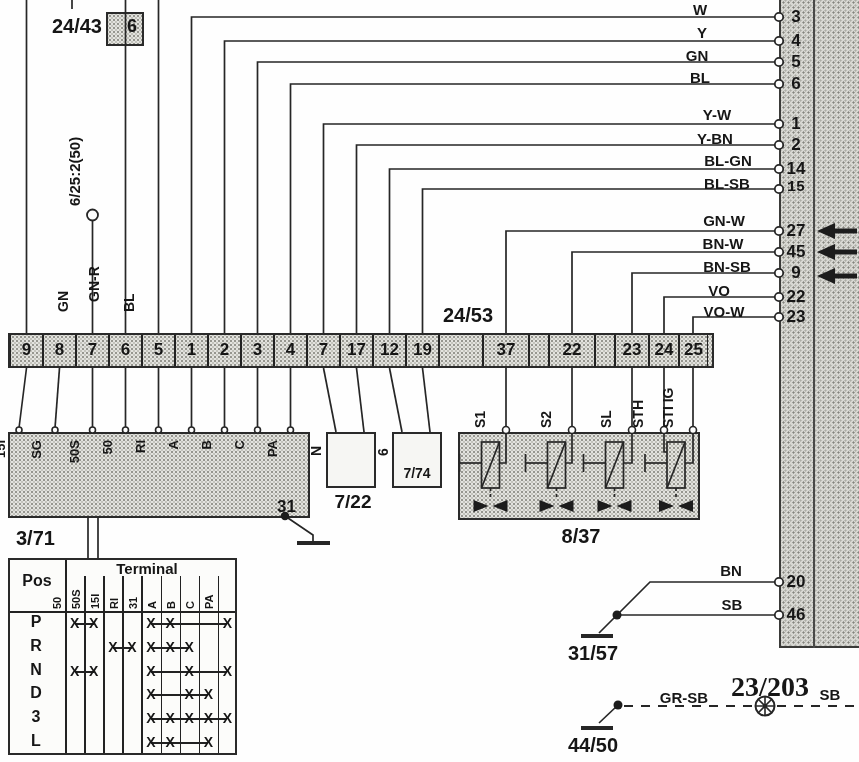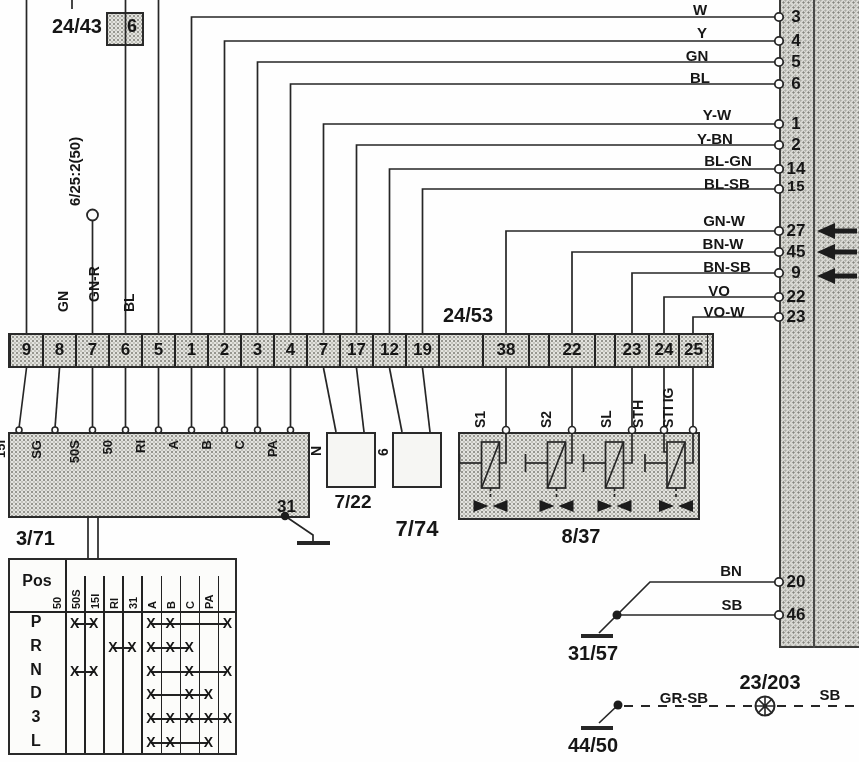--- a/index.html
+++ b/index.html
@@ -51,47 +51,48 @@
       <div class="cell stipple" style="left: 132px; width: 33px;">5</div>
       <div class="cell stipple" style="left: 165px; width: 33px;">1</div>
       <div class="cell stipple" style="left: 198px; width: 33px;">2</div>
       <div class="cell stipple" style="left: 231px; width: 33px;">3</div>
       <div class="cell stipple" style="left: 264px; width: 33px;">4</div>
       <div class="cell stipple" style="left: 297px; width: 33px;">7</div>
       <div class="cell stipple" style="left: 330px; width: 33px;">17</div>
       <div class="cell stipple" style="left: 363px; width: 33px;">12</div>
       <div class="cell stipple" style="left: 396px; width: 33px;">19</div>
       <div class="cell stipple" style="left: 429px; width: 44px;"></div>
-      <div class="cell stipple" style="left: 473px; width: 46px;">38</div>
+      <div class="cell stipple" style="left: 473px; width: 46px;">37</div>
       <div class="cell stipple" style="left: 519px; width: 20px;"></div>
       <div class="cell stipple" style="left: 539px; width: 46px;">22</div>
       <div class="cell stipple" style="left: 585px; width: 20px;"></div>
       <div class="cell stipple" style="left: 605px; width: 34px;">23</div>
       <div class="cell stipple" style="left: 639px; width: 30px;">24</div>
       <div class="cell stipple" style="left: 669px; width: 29px;">25</div>
     </div>
 
   <div class="box" style="left:8px;top:558px;width:229px;height:197px;background:#fcfcfa;"></div>
 
   <div class="lbl rgt" style="left:28px;top:15px;width:74px;font-size:20px;">24/43</div>
   <div class="lbl ctr" style="left:121px;top:16px;width:22px;font-size:18px;">6</div>
   <div class="vl" style="left:84px;top:188px;width:118px;font-size:15px;">6/25:2(50)</div>
   <div class="lbl ctr" style="left:432px;top:304px;width:72px;font-size:20px;">24/53</div>
   <div class="lbl" style="left:16px;top:527px;width:60px;font-size:20px;">3/71</div>
   <div class="lbl rgt" style="left:264px;top:497px;width:32px;font-size:17px;">31</div>
   <div class="lbl ctr" style="left:323px;top:491px;width:60px;font-size:19px;">7/22</div>
-  <div class="lbl ctr" style="left:387px;top:516px;width:60px;font-size:22px;">7/74</div>
+  <div class="lbl ctr" style="left:387px;top:465px;width:60px;font-size:14px;">7/74</div>
   <div class="vl" style="left:325px;top:438px;width:20px;font-size:14px;">N</div>
   <div class="vl" style="left:392px;top:438px;width:20px;font-size:14px;">6</div>
   <div class="lbl ctr" style="left:549px;top:525px;width:64px;font-size:20px;">8/37</div>
   <div class="lbl ctr" style="left:558px;top:642px;width:70px;font-size:20px;">31/57</div>
   <div class="lbl ctr" style="left:558px;top:734px;width:70px;font-size:20px;">44/50</div>
-  <div class="lbl ctr" style="left:729px;top:671px;width:82px;font-size:20px;">23/203</div>
+  <div class="lbl ctr" style="left:729px;top:671px;width:82px;font-size:28px;font-family:Liberation Serif, serif;">23/203</div>
   <div class="lbl ctr" style="left:652px;top:689px;width:64px;font-size:15px;">GR-SB</div>
   <div class="lbl ctr" style="left:810px;top:686px;width:40px;font-size:15px;">SB</div>
+  <div class="lbl ctr" style="left:65px;top:560px;width:164px;font-size:15px;">Terminal</div>
   <div class="lbl ctr" style="left:12px;top:572px;width:50px;font-size:16px;">Pos</div>
 
   <svg width="859" height="762" viewBox="0 0 859 762">
     <g stroke="#262626" stroke-width="1.7" fill="none">
 
       <path d="M26.5 0 V333"></path>
         <path d="M92.5 220.5 V333"></path>
         <path d="M125.5 0 V333"></path>
         <path d="M158.5 0 V333"></path>
       <path d="M72 0 V9"></path>

